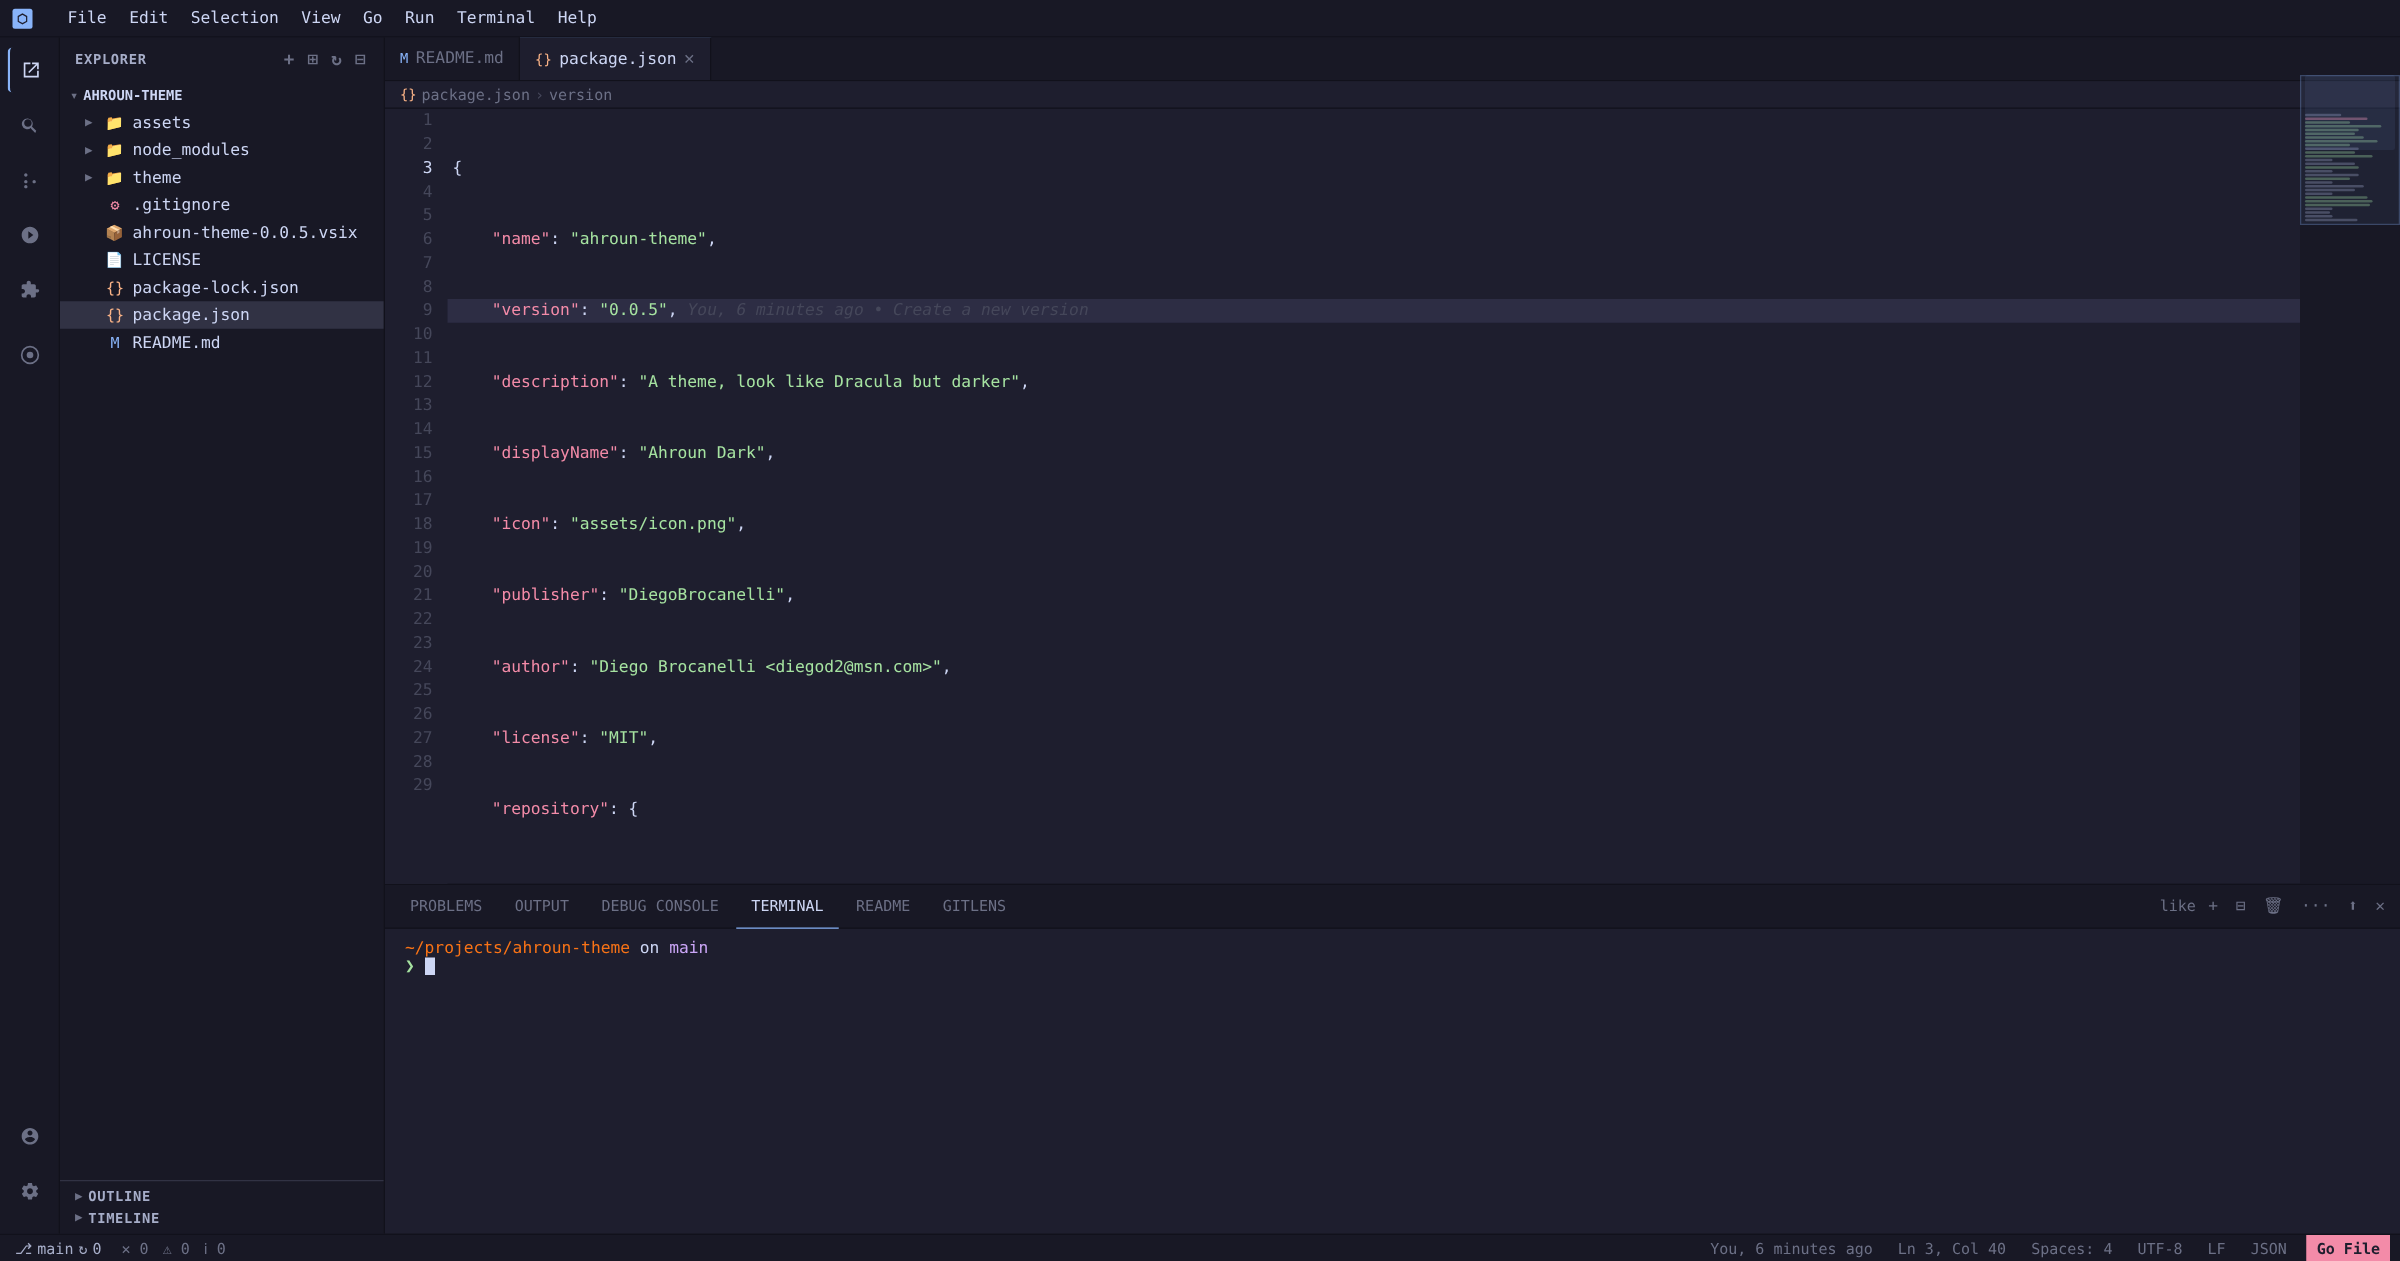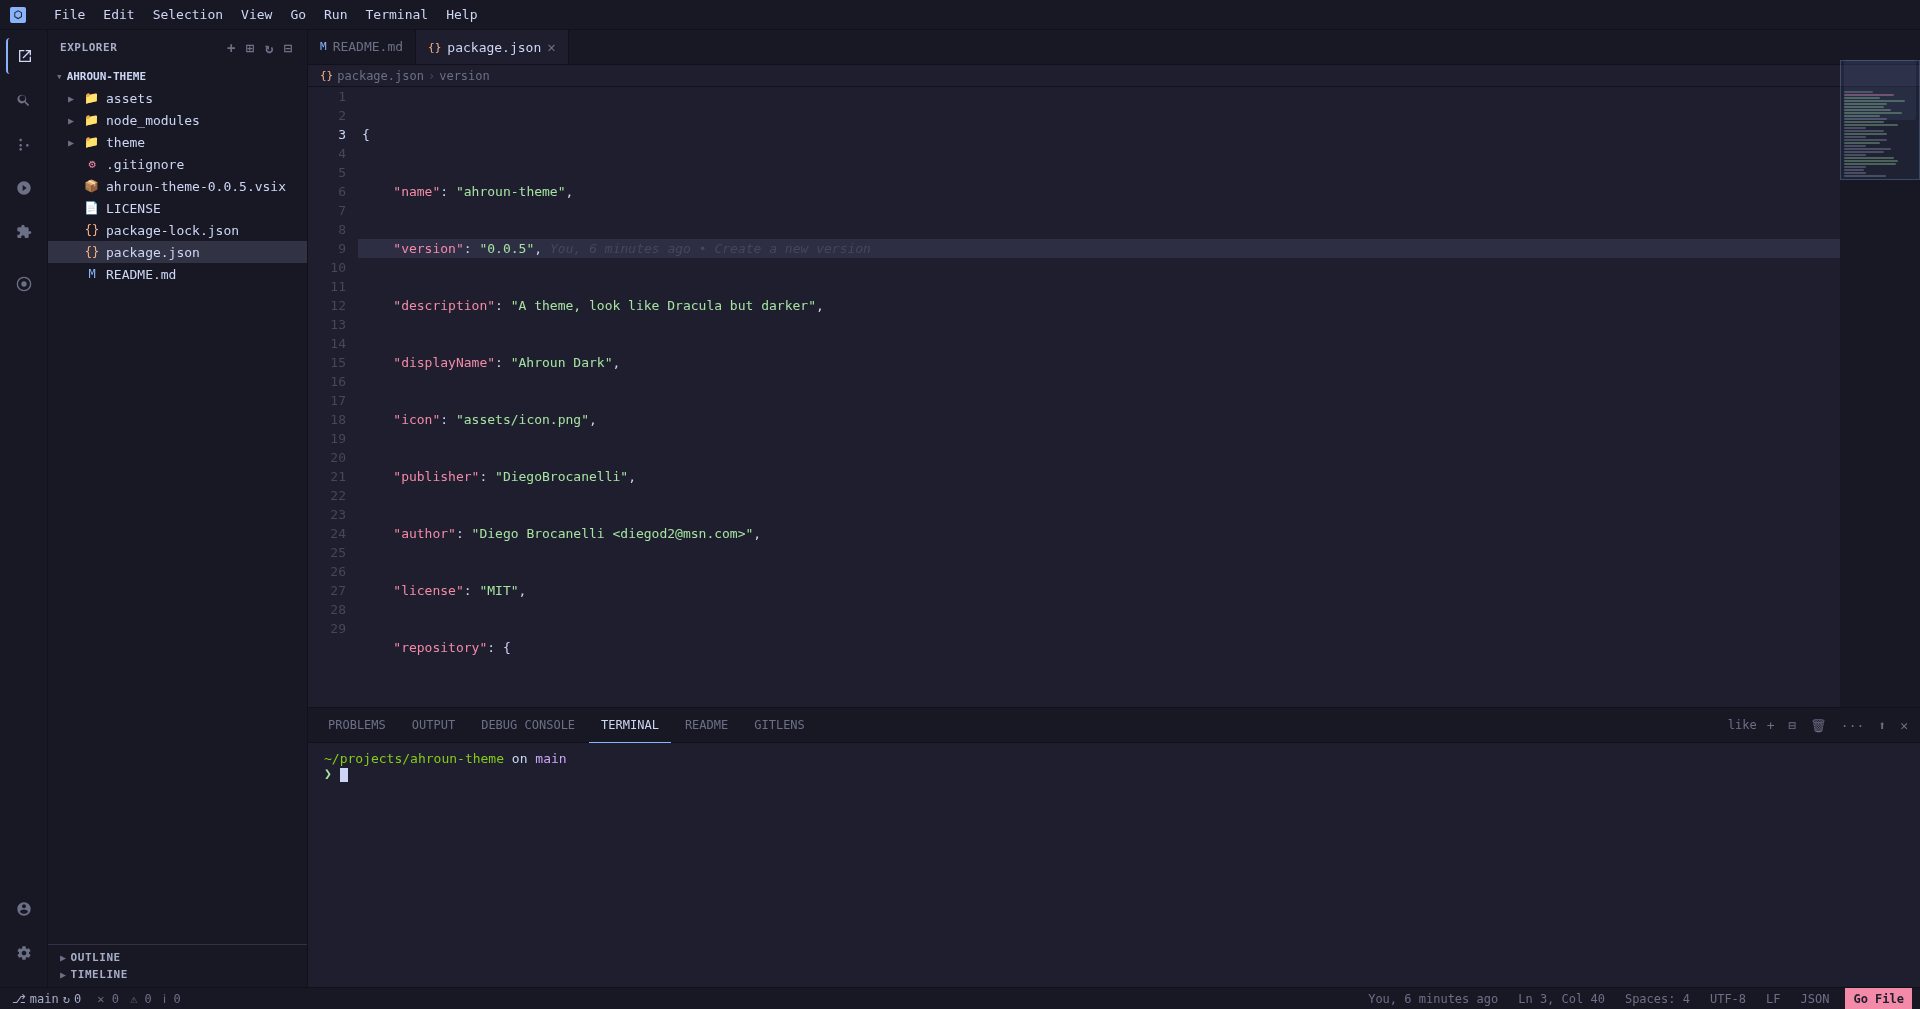--- a/index.html
+++ b/index.html
@@ -339,21 +339,21 @@
       padding: 2px 4px;
     }
 
     #terminal-content {
       flex: 1;
       padding: 8px 16px;
       font-family: 'Consolas', monospace;
       font-size: 13px;
       overflow: auto;
     }
-    .term-path { color: #84cc16; }
+    .term-path { color: #f97316; }
     .term-branch { color: #cba6f7; }
     .term-on { color: #cdd6f4; }
     .term-prompt { color: #a6e3a1; }
     .term-cursor {
       display: inline-block;
       width: 8px;
       height: 14px;
       background: #cdd6f4;
       vertical-align: middle;
     }

